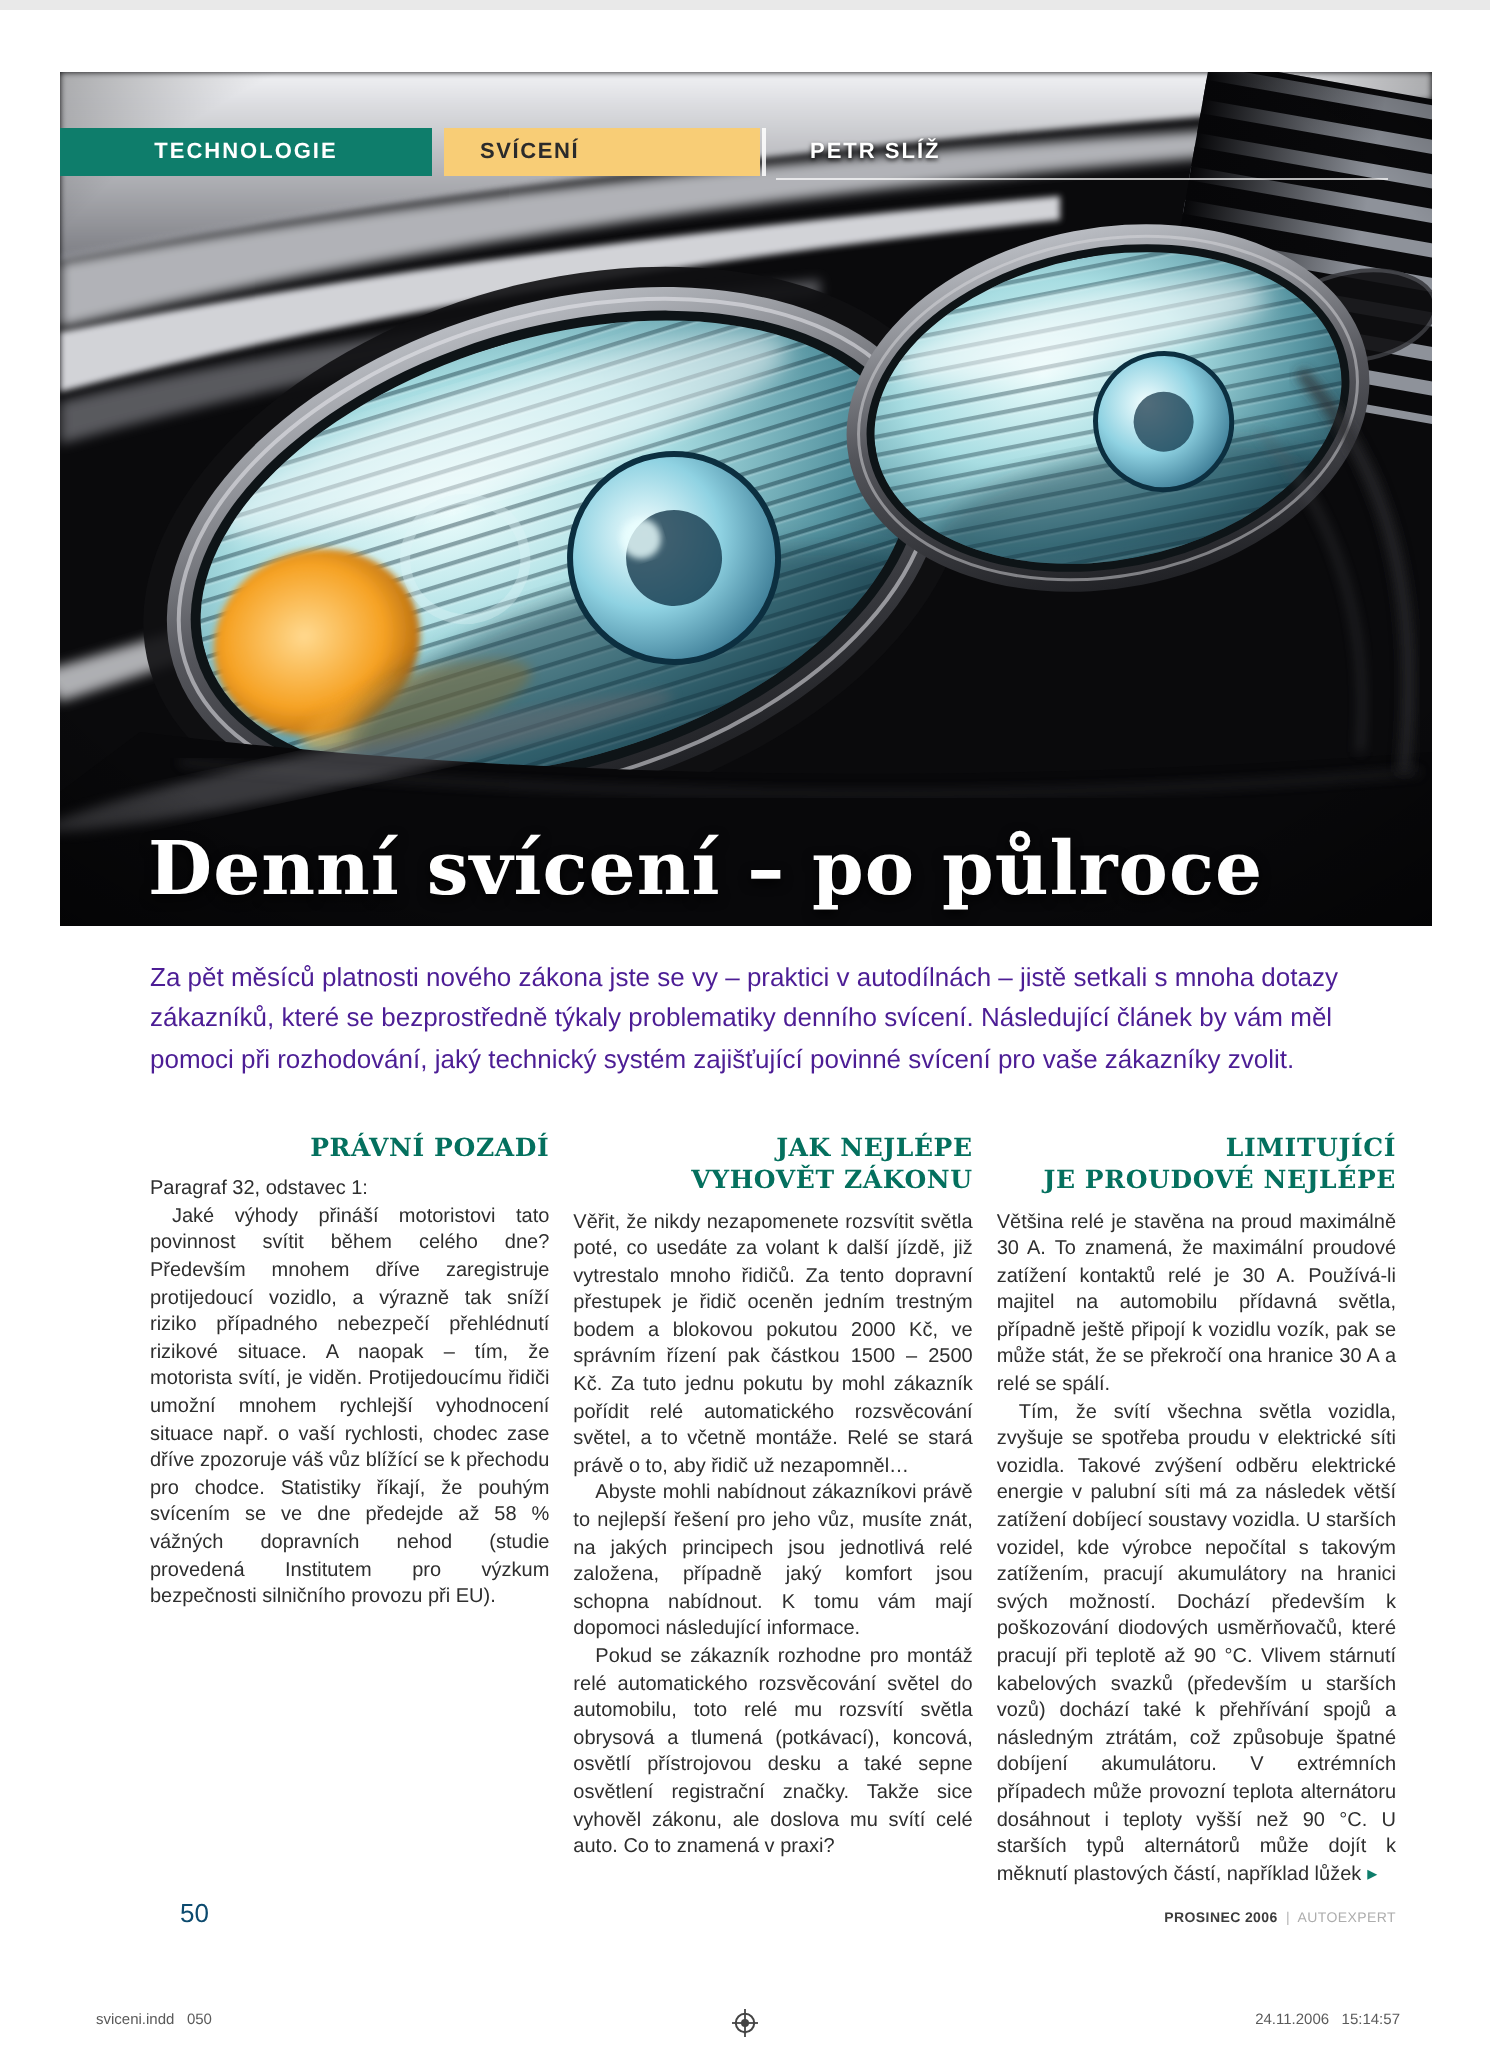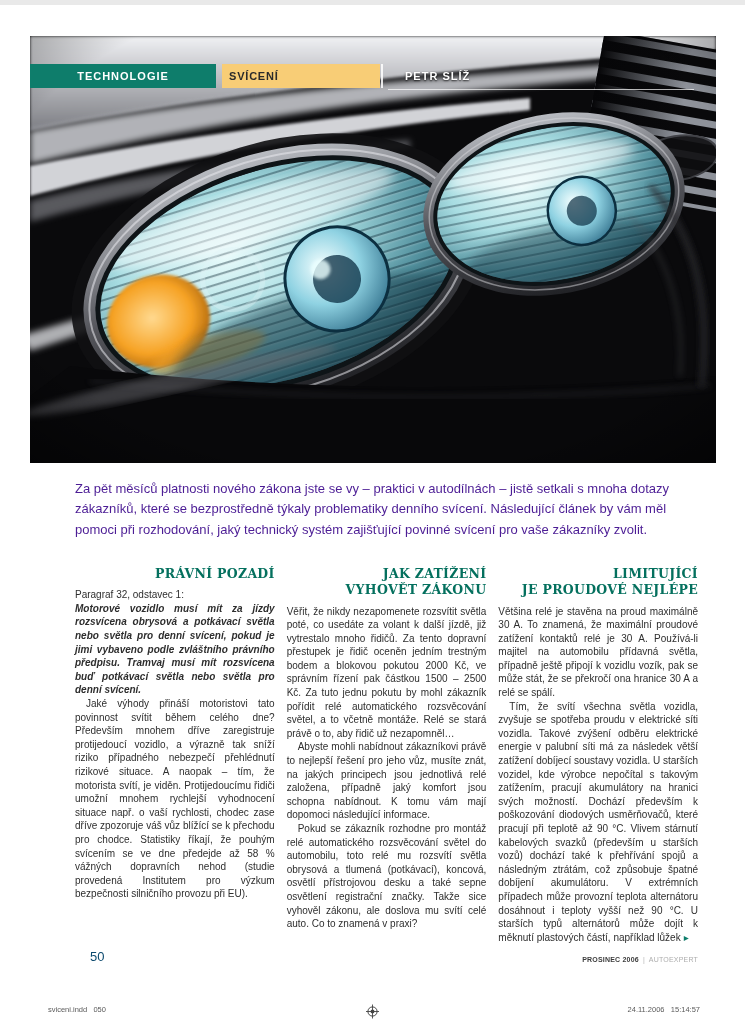--- a/index.html
+++ b/index.html
@@ -20,21 +20,21 @@
   .hero svg{display:block;}
   .tabs-row{position:absolute;left:0;top:28px;width:686px;height:24px;}
   .tab-teal{
     position:absolute;left:0;top:0;width:186px;height:24px;background:var(--accent-teal);
     color:#ffffff;font-size:11px;font-weight:bold;letter-spacing:1px;
     display:flex;align-items:center;justify-content:center;
   }
   .tab-yellow{
     position:absolute;left:192px;top:0;width:158px;height:24px;background:var(--accent-yellow);
     color:#2b2b2b;font-size:11px;font-weight:bold;letter-spacing:.8px;
-    display:flex;align-items:center;padding-left:7px;
+    display:flex;align-items:center;padding-left:18px;
   }
   .tab-divider{position:absolute;left:351px;top:0;width:2px;height:24px;background:rgba(255,255,255,.85);}
   .author{
     position:absolute;left:375px;top:0;height:24px;display:flex;align-items:center;
     color:#ffffff;font-size:11px;font-weight:bold;letter-spacing:1px;text-shadow:0 1px 2px rgba(0,0,0,.8);
   }
   .author-rule{position:absolute;left:358px;top:53px;width:306px;height:1px;background:rgba(255,255,255,.7);}
   .hero-title{
     position:absolute;left:44px;bottom:7px;
     font-family:"DejaVu Serif",serif;font-weight:bold;font-size:37px;letter-spacing:.5px;
@@ -195,38 +195,38 @@
         <span>TECHNOLOGIE</span>
       </div>
       <div class="tab-yellow">
         <span>SVÍCENÍ</span>
       </div>
       <div class="tab-divider"></div>
       <div class="author">PETR SLÍŽ</div>
     </div>
     <div class="author-rule"></div>
 
+    <div class="hero-title">Denní svícení – po půlroce</div>
   </div>
 
   <p class="lead">Za pět měsíců platnosti nového zákona jste se vy – praktici v autodílnách – jistě setkali s mnoha dotazy zákazníků, které se bezprostředně týkaly problematiky denního svícení. Následující článek by vám měl pomoci při rozhodování, jaký technický systém zajišťující povinné svícení pro vaše zákazníky zvolit.</p>
 
   <div class="cols">
 
     <div class="col">
       <div class="sec-heading">
         <span>PRÁVNÍ POZADÍ</span>
       </div>
       <p class="body-p">Paragraf 32, odstavec 1:</p>
-      <p class="body-p quote">Motorové vozidlo musí mít za jízdy rozsvícena obrysová a potkávací světla nebo světla pro denní svícení, pokud je jimi vybaveno podle zvláštního právního předpisu. Tramvaj musí mít rozsvícena buď potkávací světla nebo světla pro denní svícení.</p>
       <p class="body-p indent">Jaké výhody přináší motoristovi tato povinnost svítit během celého dne? Především mnohem dříve zaregistruje protijedoucí vozidlo, a výrazně tak sníží riziko případného nebezpečí přehlédnutí rizikové situace. A naopak – tím, že motorista svítí, je viděn. Protijedoucímu řidiči umožní mnohem rychlejší vyhodnocení situace např. o vaší rychlosti, chodec zase dříve zpozoruje váš vůz blížící se k přechodu pro chodce. Statistiky říkají, že pouhým svícením se ve dne předejde až 58 % vážných dopravních nehod (studie provedená Institutem pro výzkum bezpečnosti silničního provozu při EU).</p>
     </div>
 
     <div class="col">
       <div class="sec-heading">
-        <span>JAK ZATÍŽENÍ</span><br>
+        <span>JAK NEJLÉPE</span><br>
         <span>VYHOVĚT ZÁKONU</span>
       </div>
       <p class="body-p">Věřit, že nikdy nezapomenete rozsvítit světla poté, co usedáte za volant k další jízdě, již vytrestalo mnoho řidičů. Za tento dopravní přestupek je řidič oceněn jedním trestným bodem a blokovou pokutou 2000 Kč, ve správním řízení pak částkou 1500 – 2500 Kč. Za tuto jednu pokutu by mohl zákazník pořídit relé automatického rozsvěcování světel, a to včetně montáže. Relé se stará právě o to, aby řidič už nezapomněl…</p>
       <p class="body-p indent">Abyste mohli nabídnout zákazníkovi právě to nejlepší řešení pro jeho vůz, musíte znát, na jakých principech jsou jednotlivá relé založena, případně jaký komfort jsou schopna nabídnout. K tomu vám mají dopomoci následující informace.</p>
       <p class="body-p indent">Pokud se zákazník rozhodne pro montáž relé automatického rozsvěcování světel do automobilu, toto relé mu rozsvítí světla obrysová a tlumená (potkávací), koncová, osvětlí přístrojovou desku a také sepne osvětlení registrační značky. Takže sice vyhověl zákonu, ale doslova mu svítí celé auto. Co to znamená v praxi?</p>
     </div>
 
     <div class="col">
       <div class="sec-heading">
         <span>LIMITUJÍCÍ</span><br>

